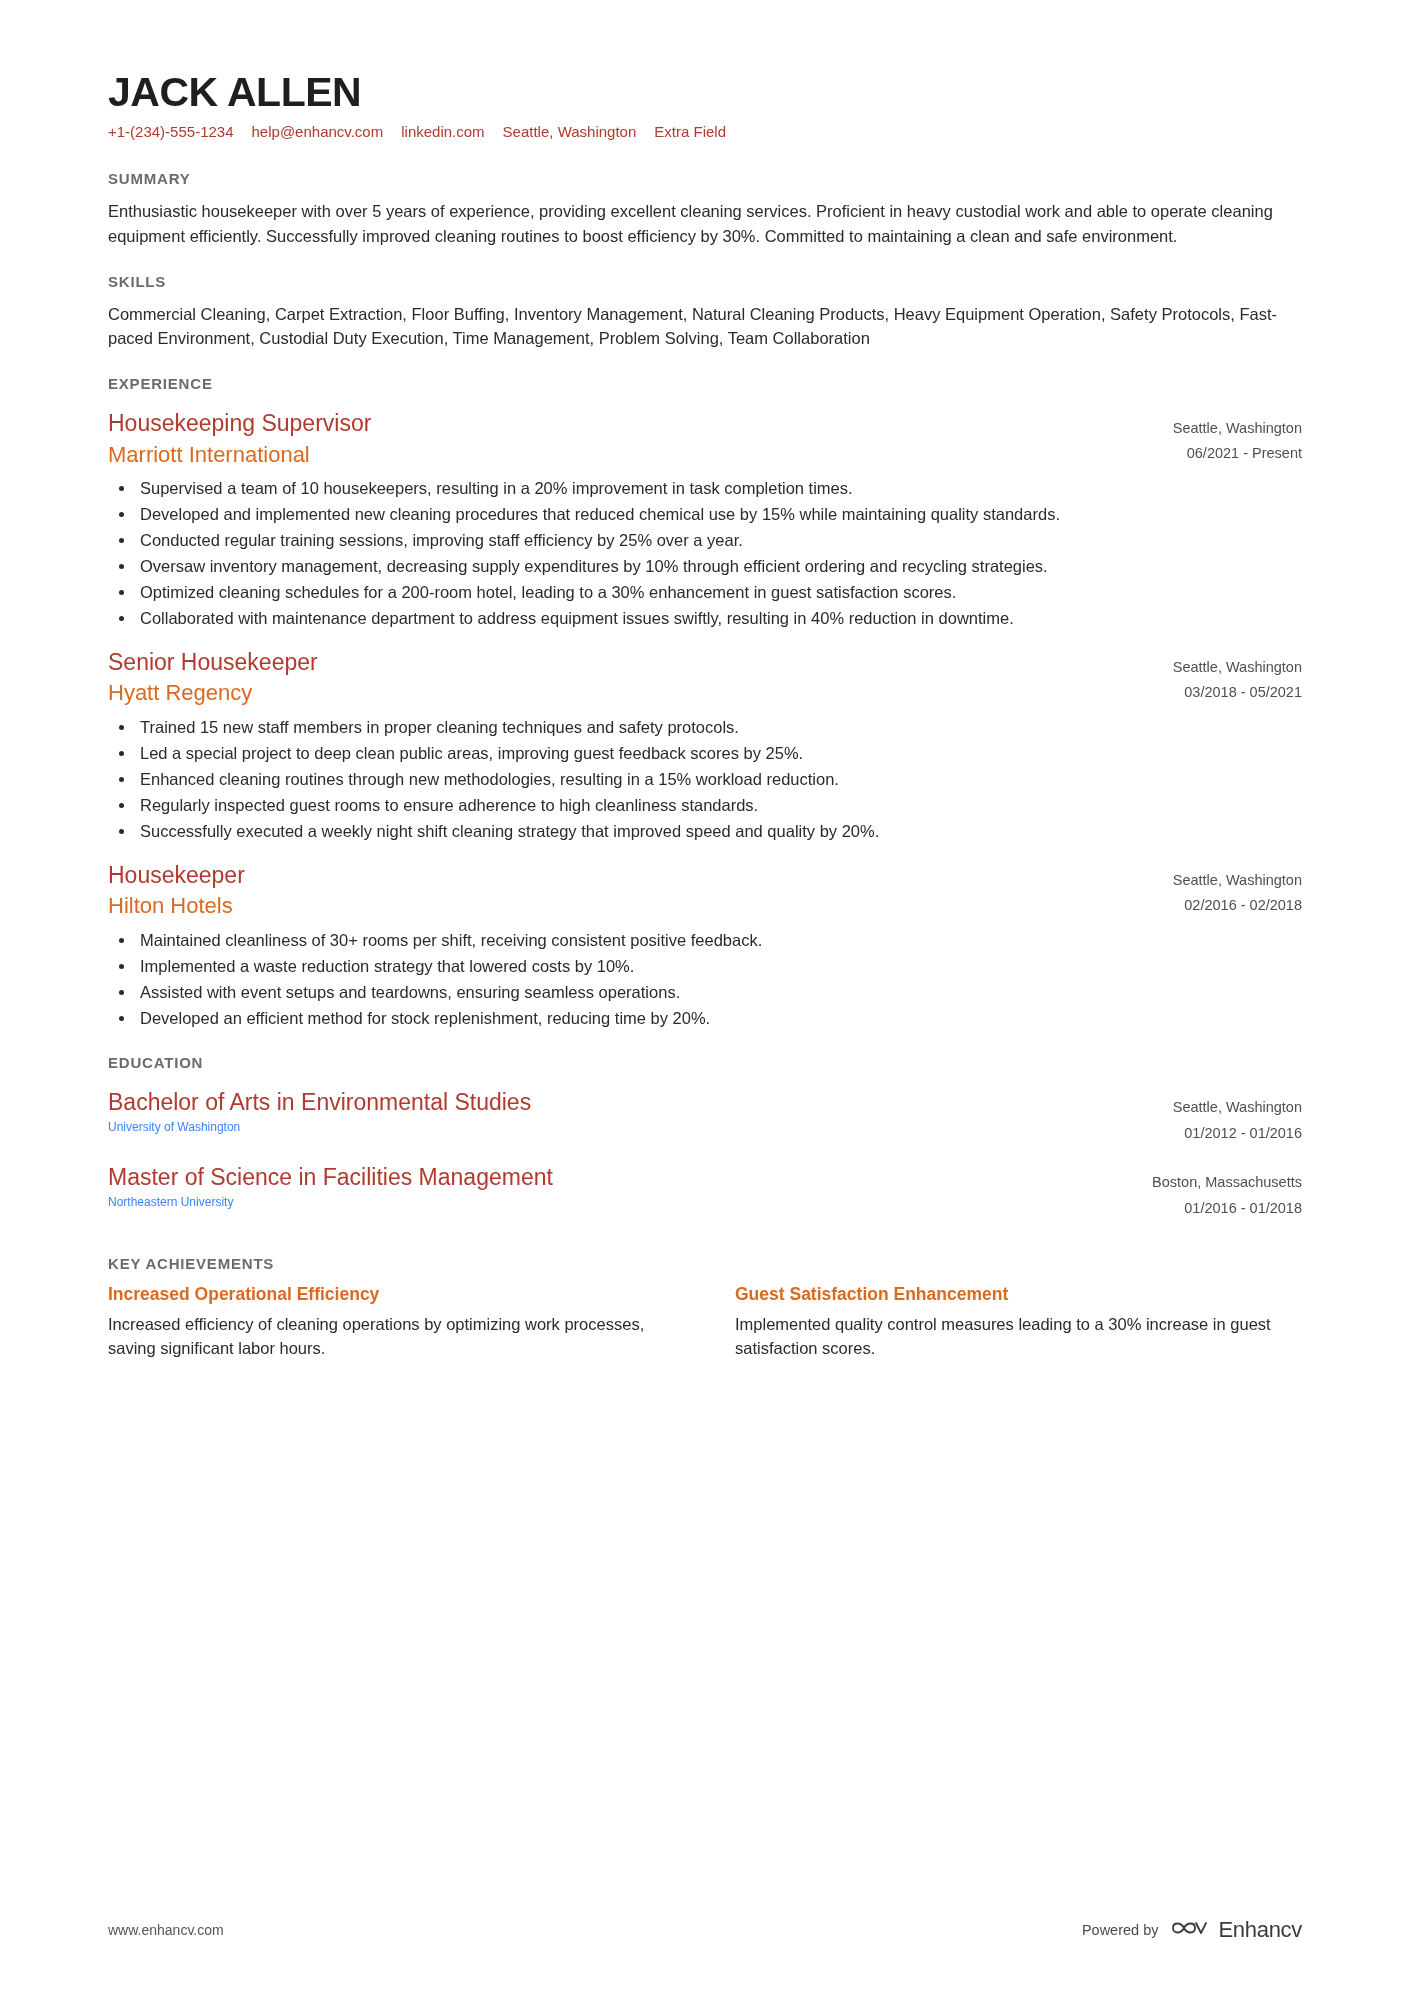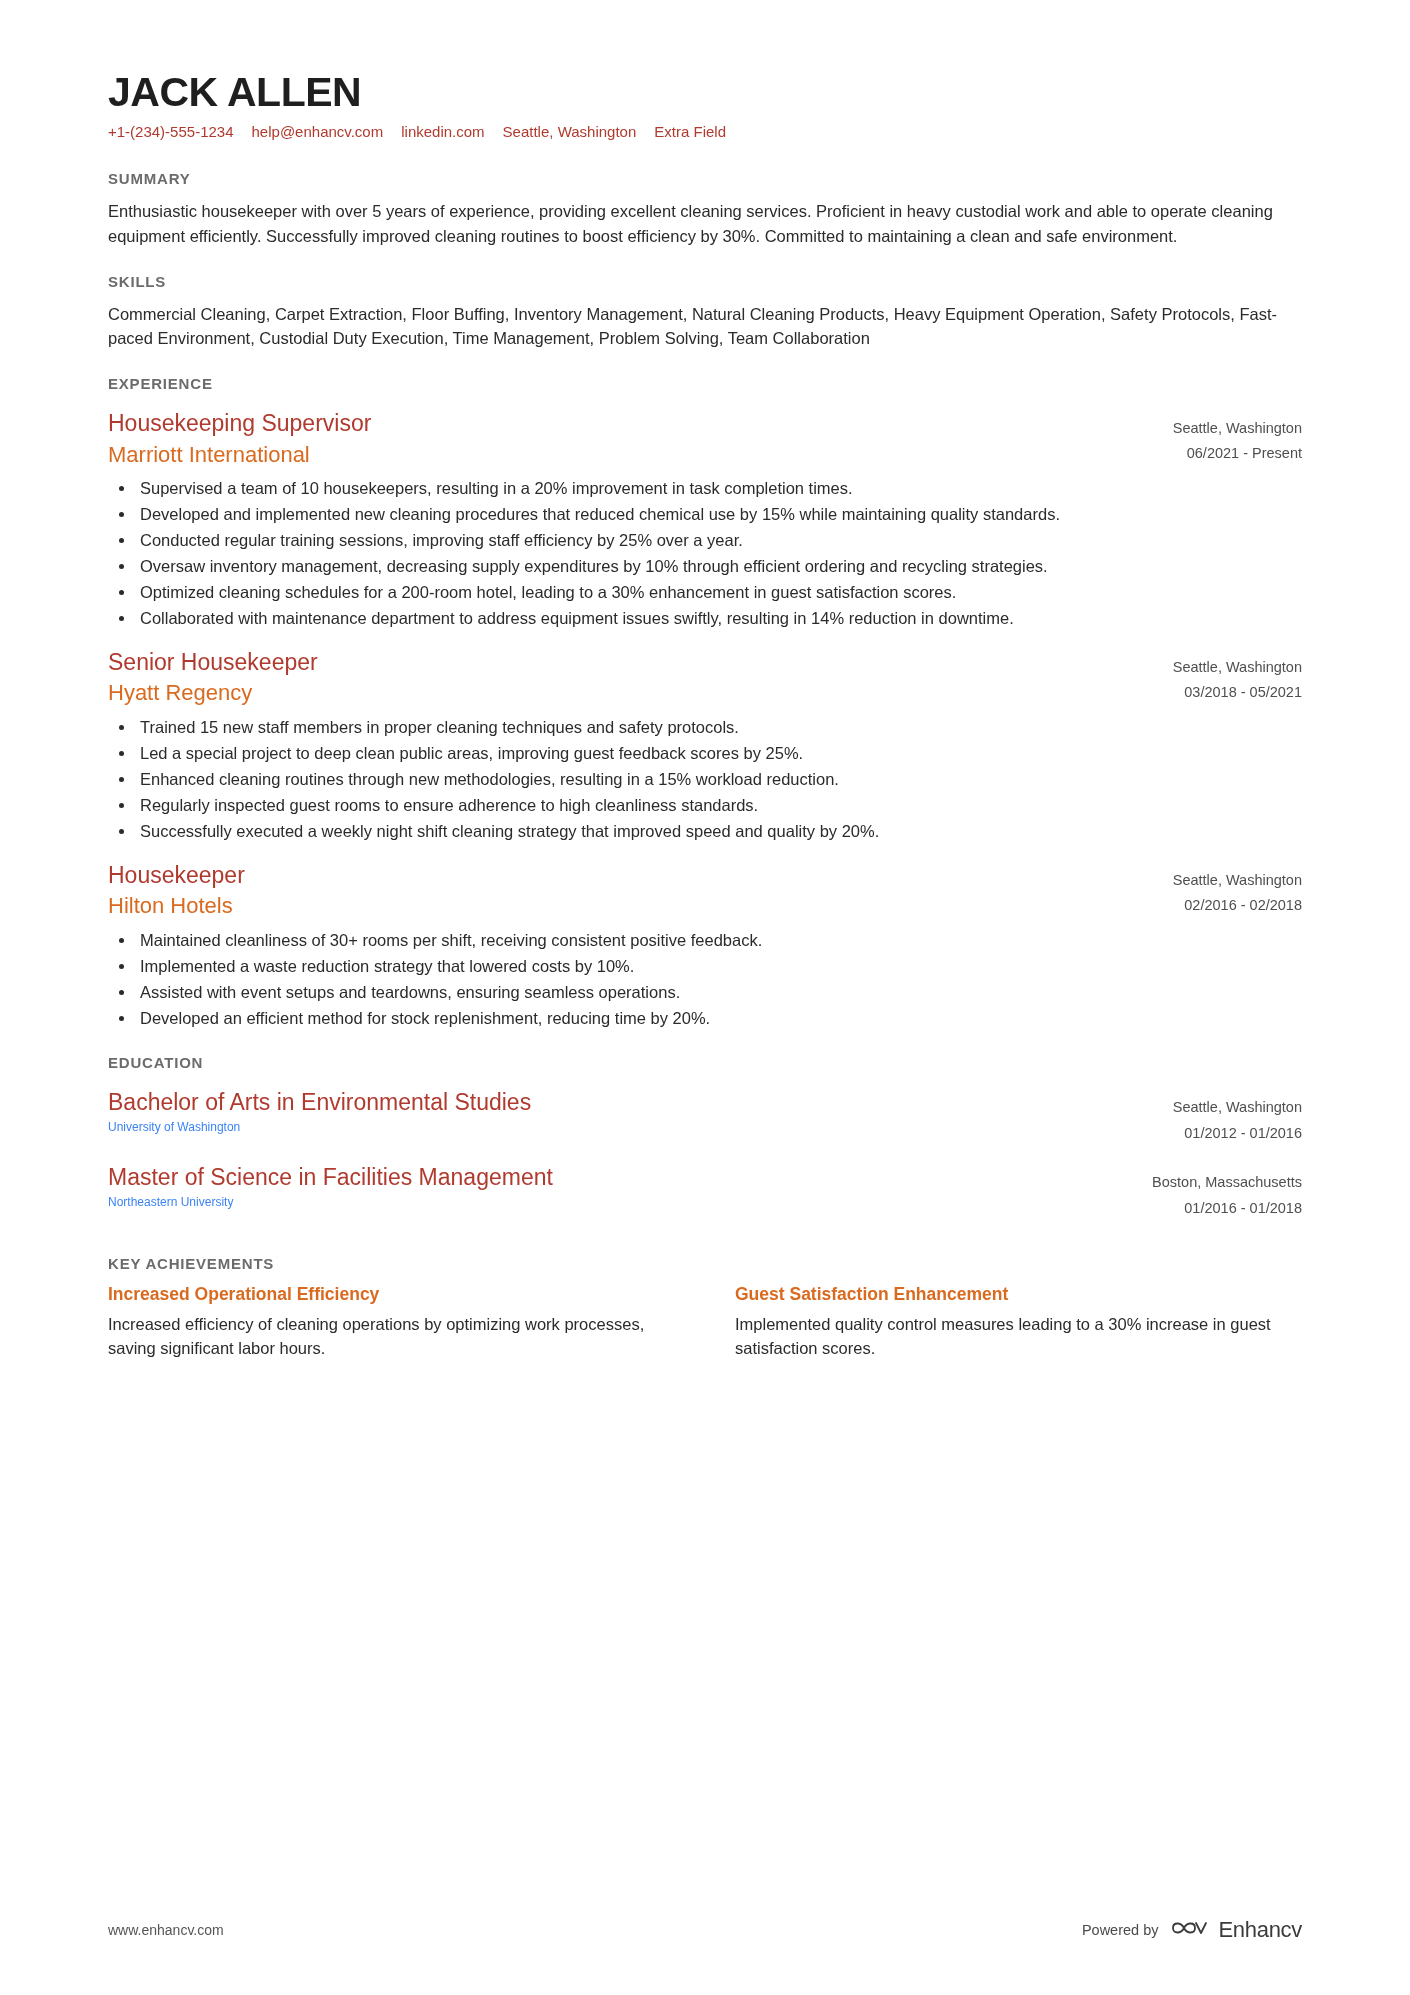--- a/index.html
+++ b/index.html
@@ -211,21 +211,21 @@
           <div>Seattle, Washington</div>
           <div>06/2021 - Present</div>
         </div>
       </div>
       <ul class="bullets">
         <li>Supervised a team of 10 housekeepers, resulting in a 20% improvement in task completion times.</li>
         <li>Developed and implemented new cleaning procedures that reduced chemical use by 15% while maintaining quality standards.</li>
         <li>Conducted regular training sessions, improving staff efficiency by 25% over a year.</li>
         <li>Oversaw inventory management, decreasing supply expenditures by 10% through efficient ordering and recycling strategies.</li>
         <li>Optimized cleaning schedules for a 200-room hotel, leading to a 30% enhancement in guest satisfaction scores.</li>
-        <li>Collaborated with maintenance department to address equipment issues swiftly, resulting in 14% reduction in downtime.</li>
+        <li>Collaborated with maintenance department to address equipment issues swiftly, resulting in 40% reduction in downtime.</li>
       </ul>
 
       <div class="entry">
         <div class="entry-left">
           <div class="entry-title">Senior Housekeeper</div>
           <div class="entry-org">Hyatt Regency</div>
         </div>
         <div class="entry-right">
           <div>Seattle, Washington</div>
           <div>03/2018 - 05/2021</div>

